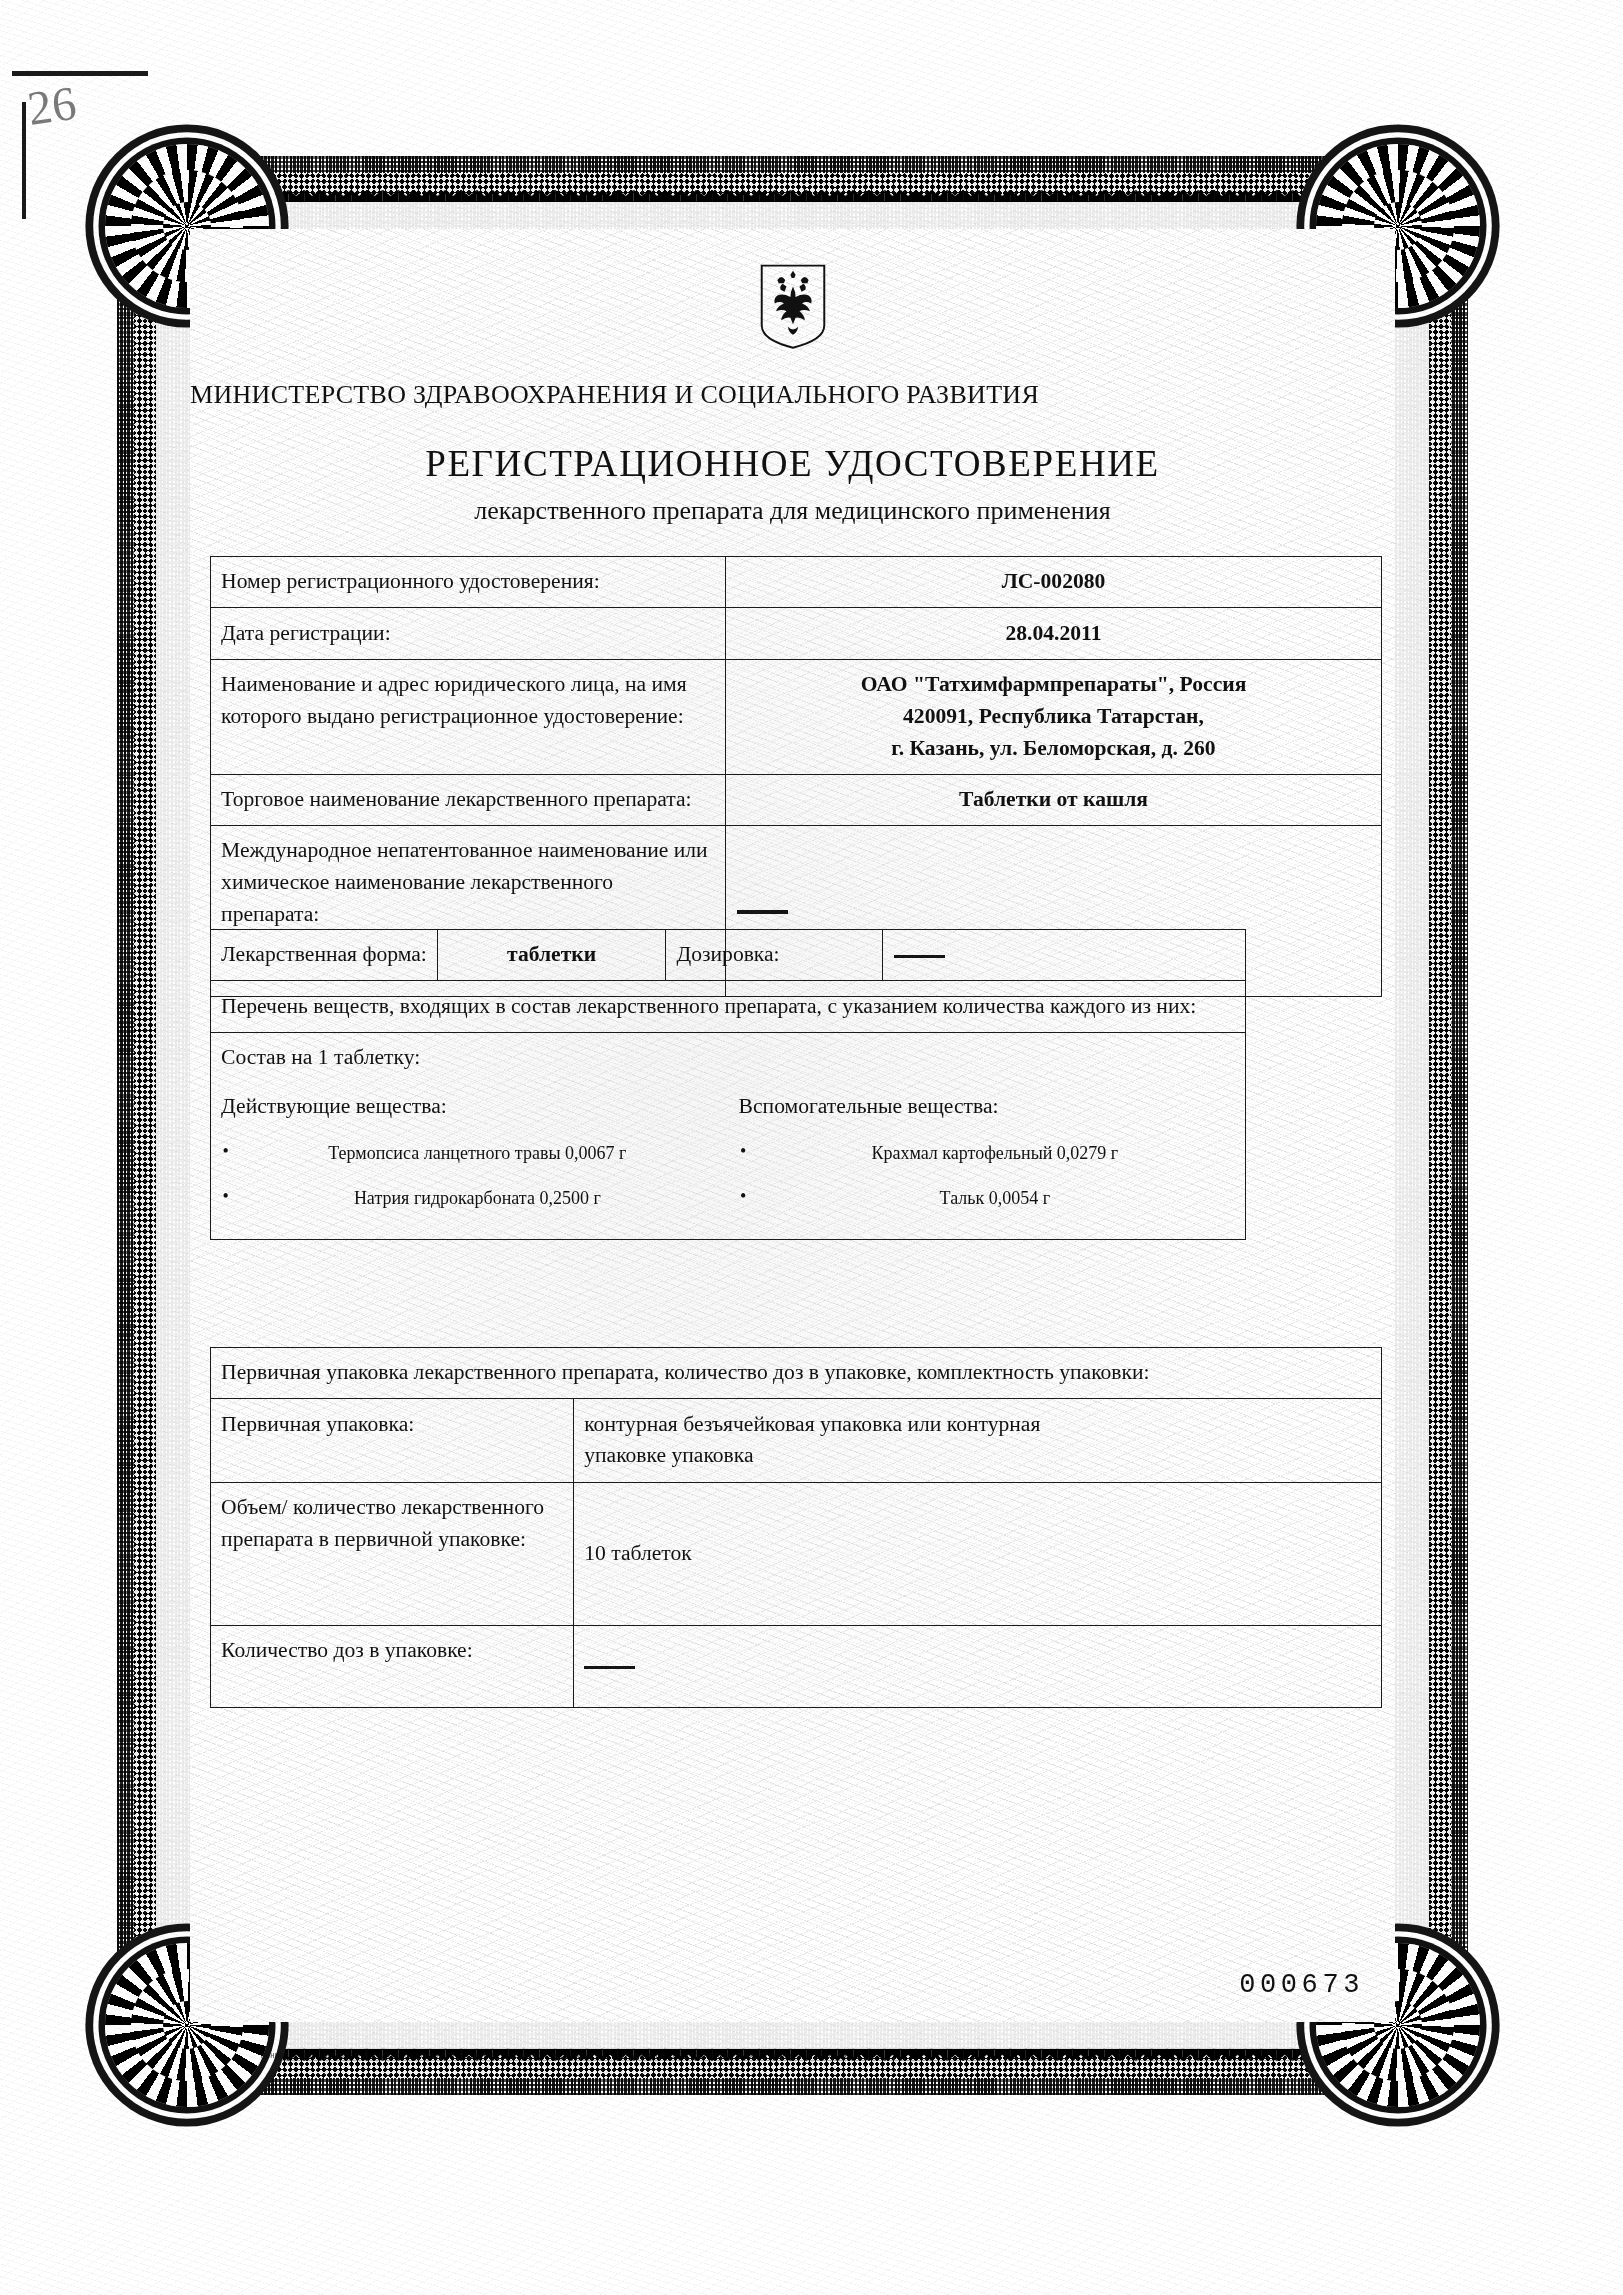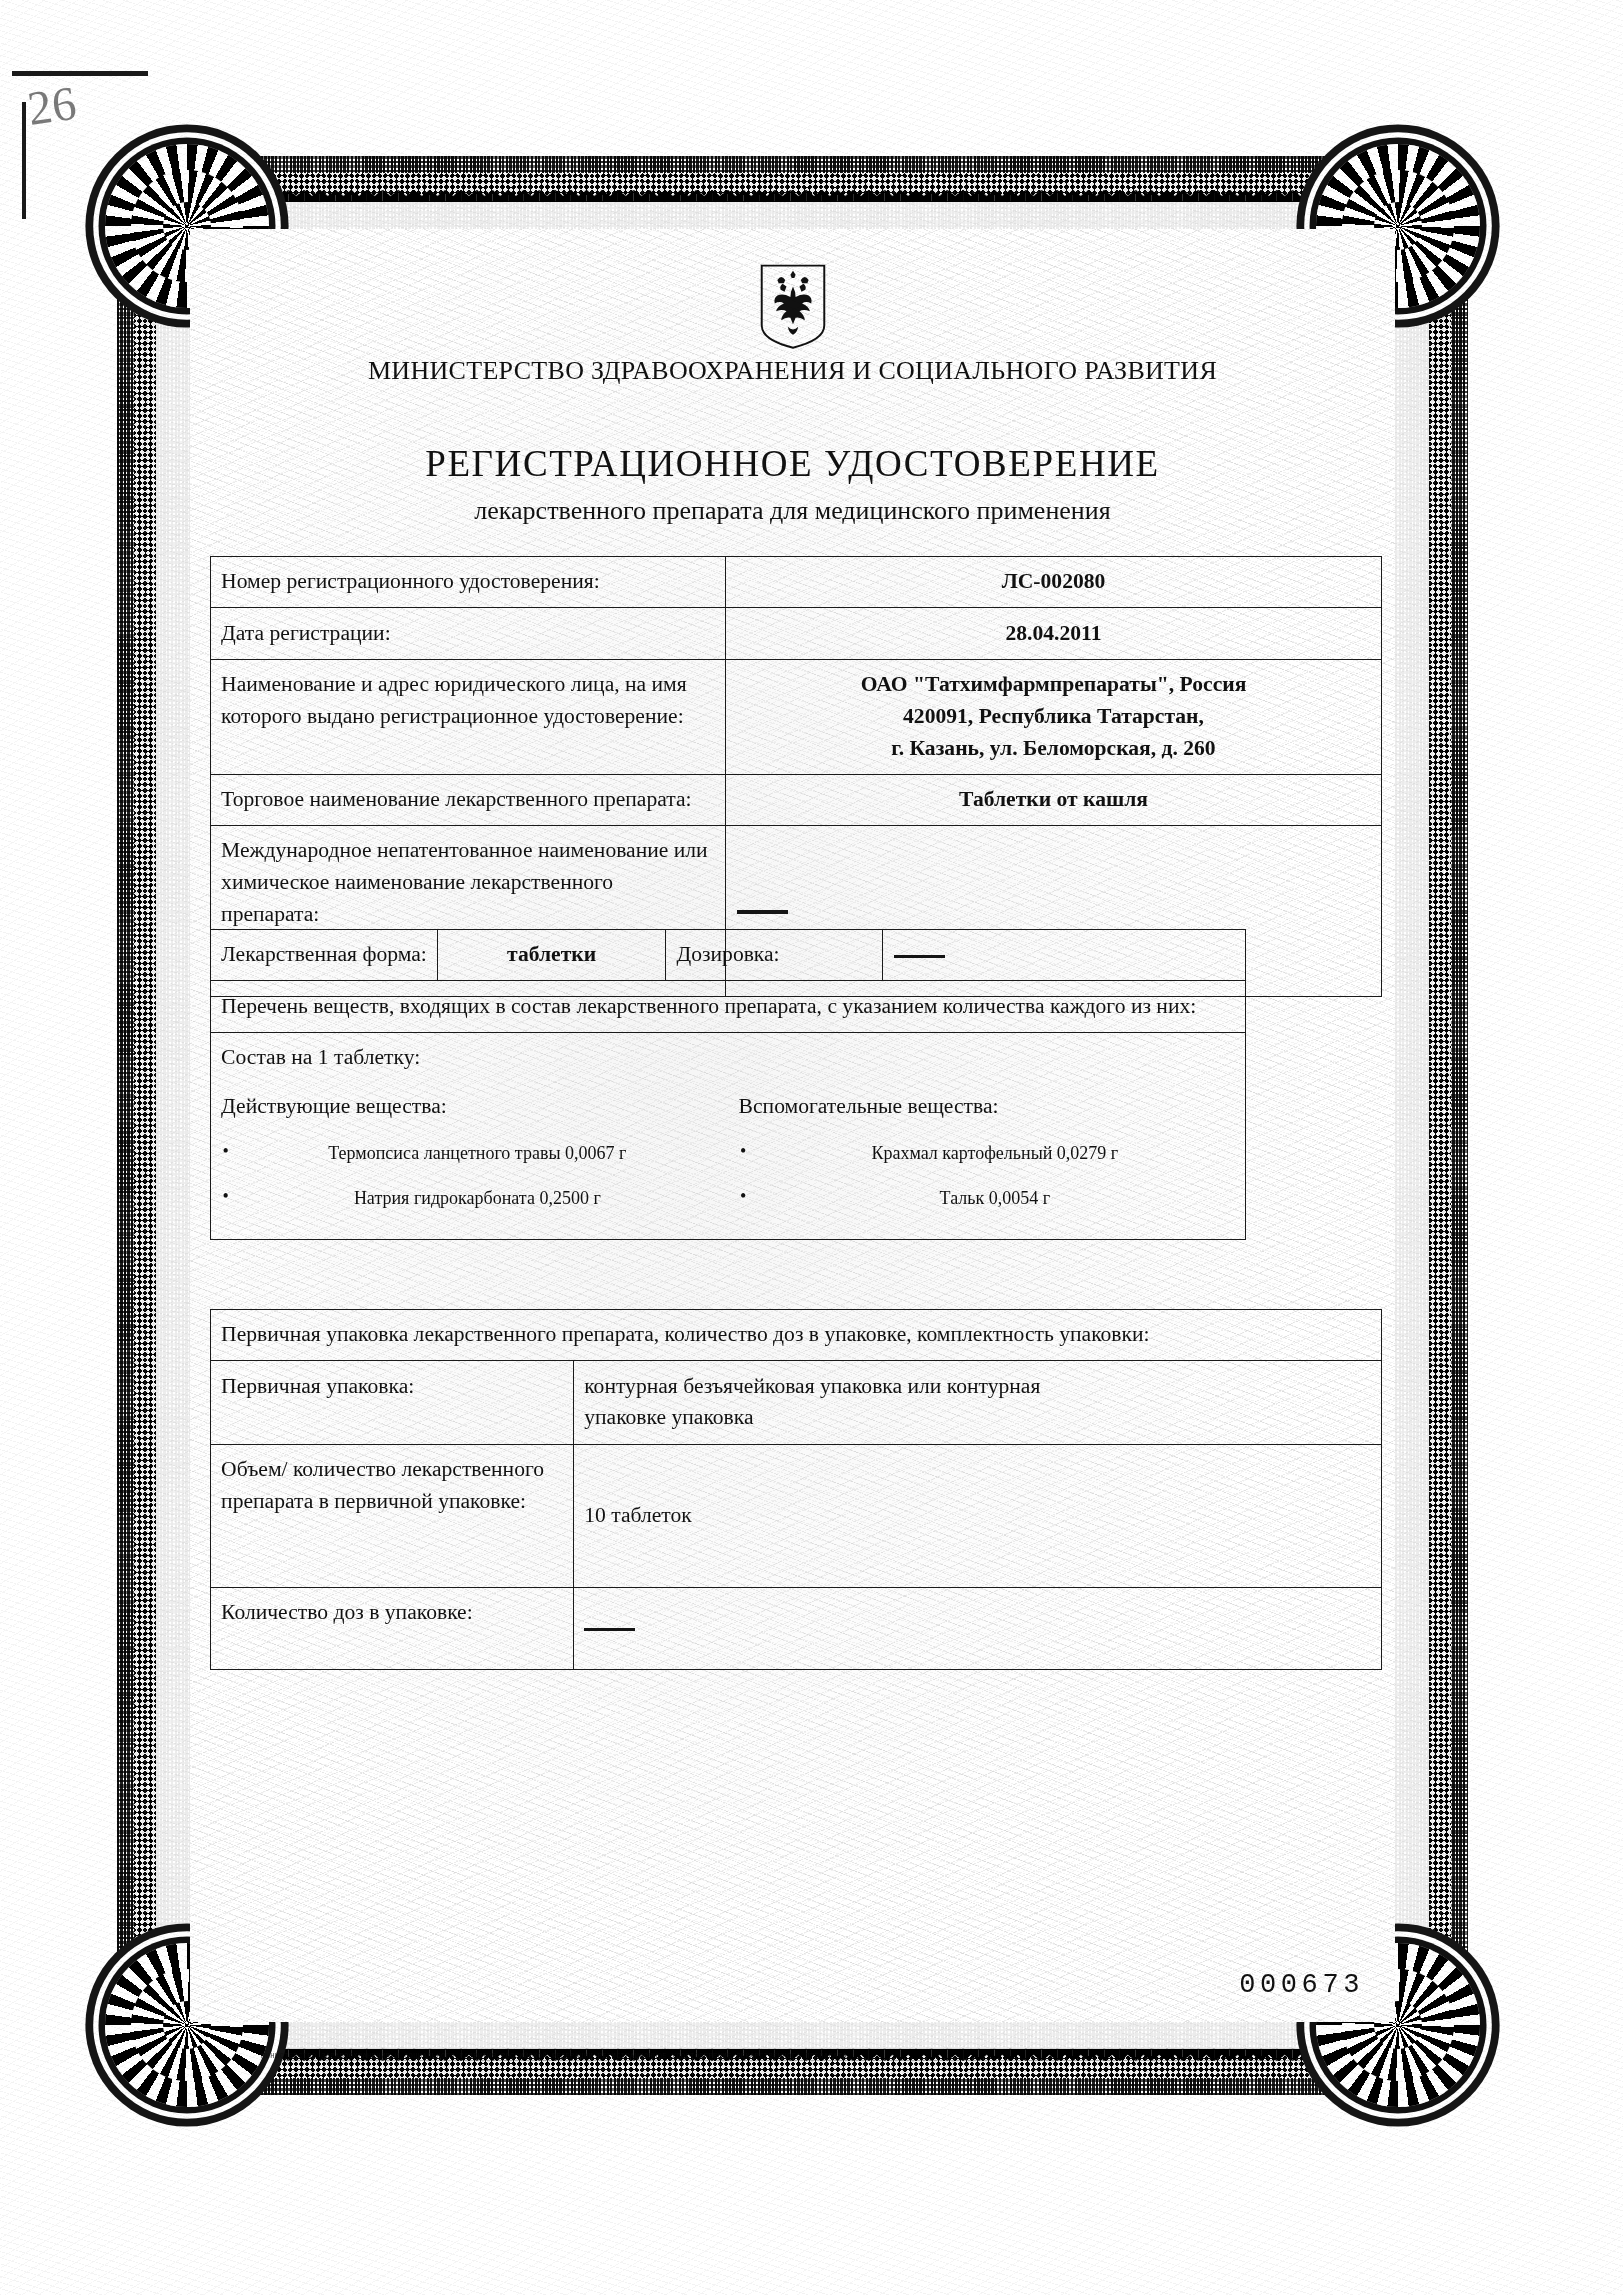--- a/index.html
+++ b/index.html
@@ -198,22 +198,22 @@
     top: 34px;
     transform: translateX(-50%);
     width: 68px;
     height: 86px;
   }
 
   
   .ministry {
     position: absolute;
     left: 0; right: 0;
-    top: 125px;
-    text-align: center;
+    top: 149px;
+    text-align: left;
     font-size: 26px;
     letter-spacing: 0.3px;
     line-height: 1.28;
     font-weight: 400;
   }
   .cert-title {
     position: absolute;
     left: 0; right: 0;
     top: 213px;
     text-align: center;
@@ -260,21 +260,21 @@
   .dash {
     display: inline-block;
     width: 51px;
     height: 3.3px;
     background: #151515;
     vertical-align: middle;
   }
 
   #table-main      { top: 327px; }
   #table-form      { top: 700px; }
-  #table-package   { top: 1080px; }
+  #table-package   { top: 1118px; }
 
   .full-row td { border-left: 1.3px solid #1b1b1b; border-right: 1.3px solid #1b1b1b; }
 
   .compose-cell { padding: 11.8px 10.5px 17px 10.5px; }
   .compose-head { margin: 0 0 17px 0; }
   .compose-cols {
     display: flex;
     gap: 22px;
   }
   .compose-col { flex: 1 1 50%; }

